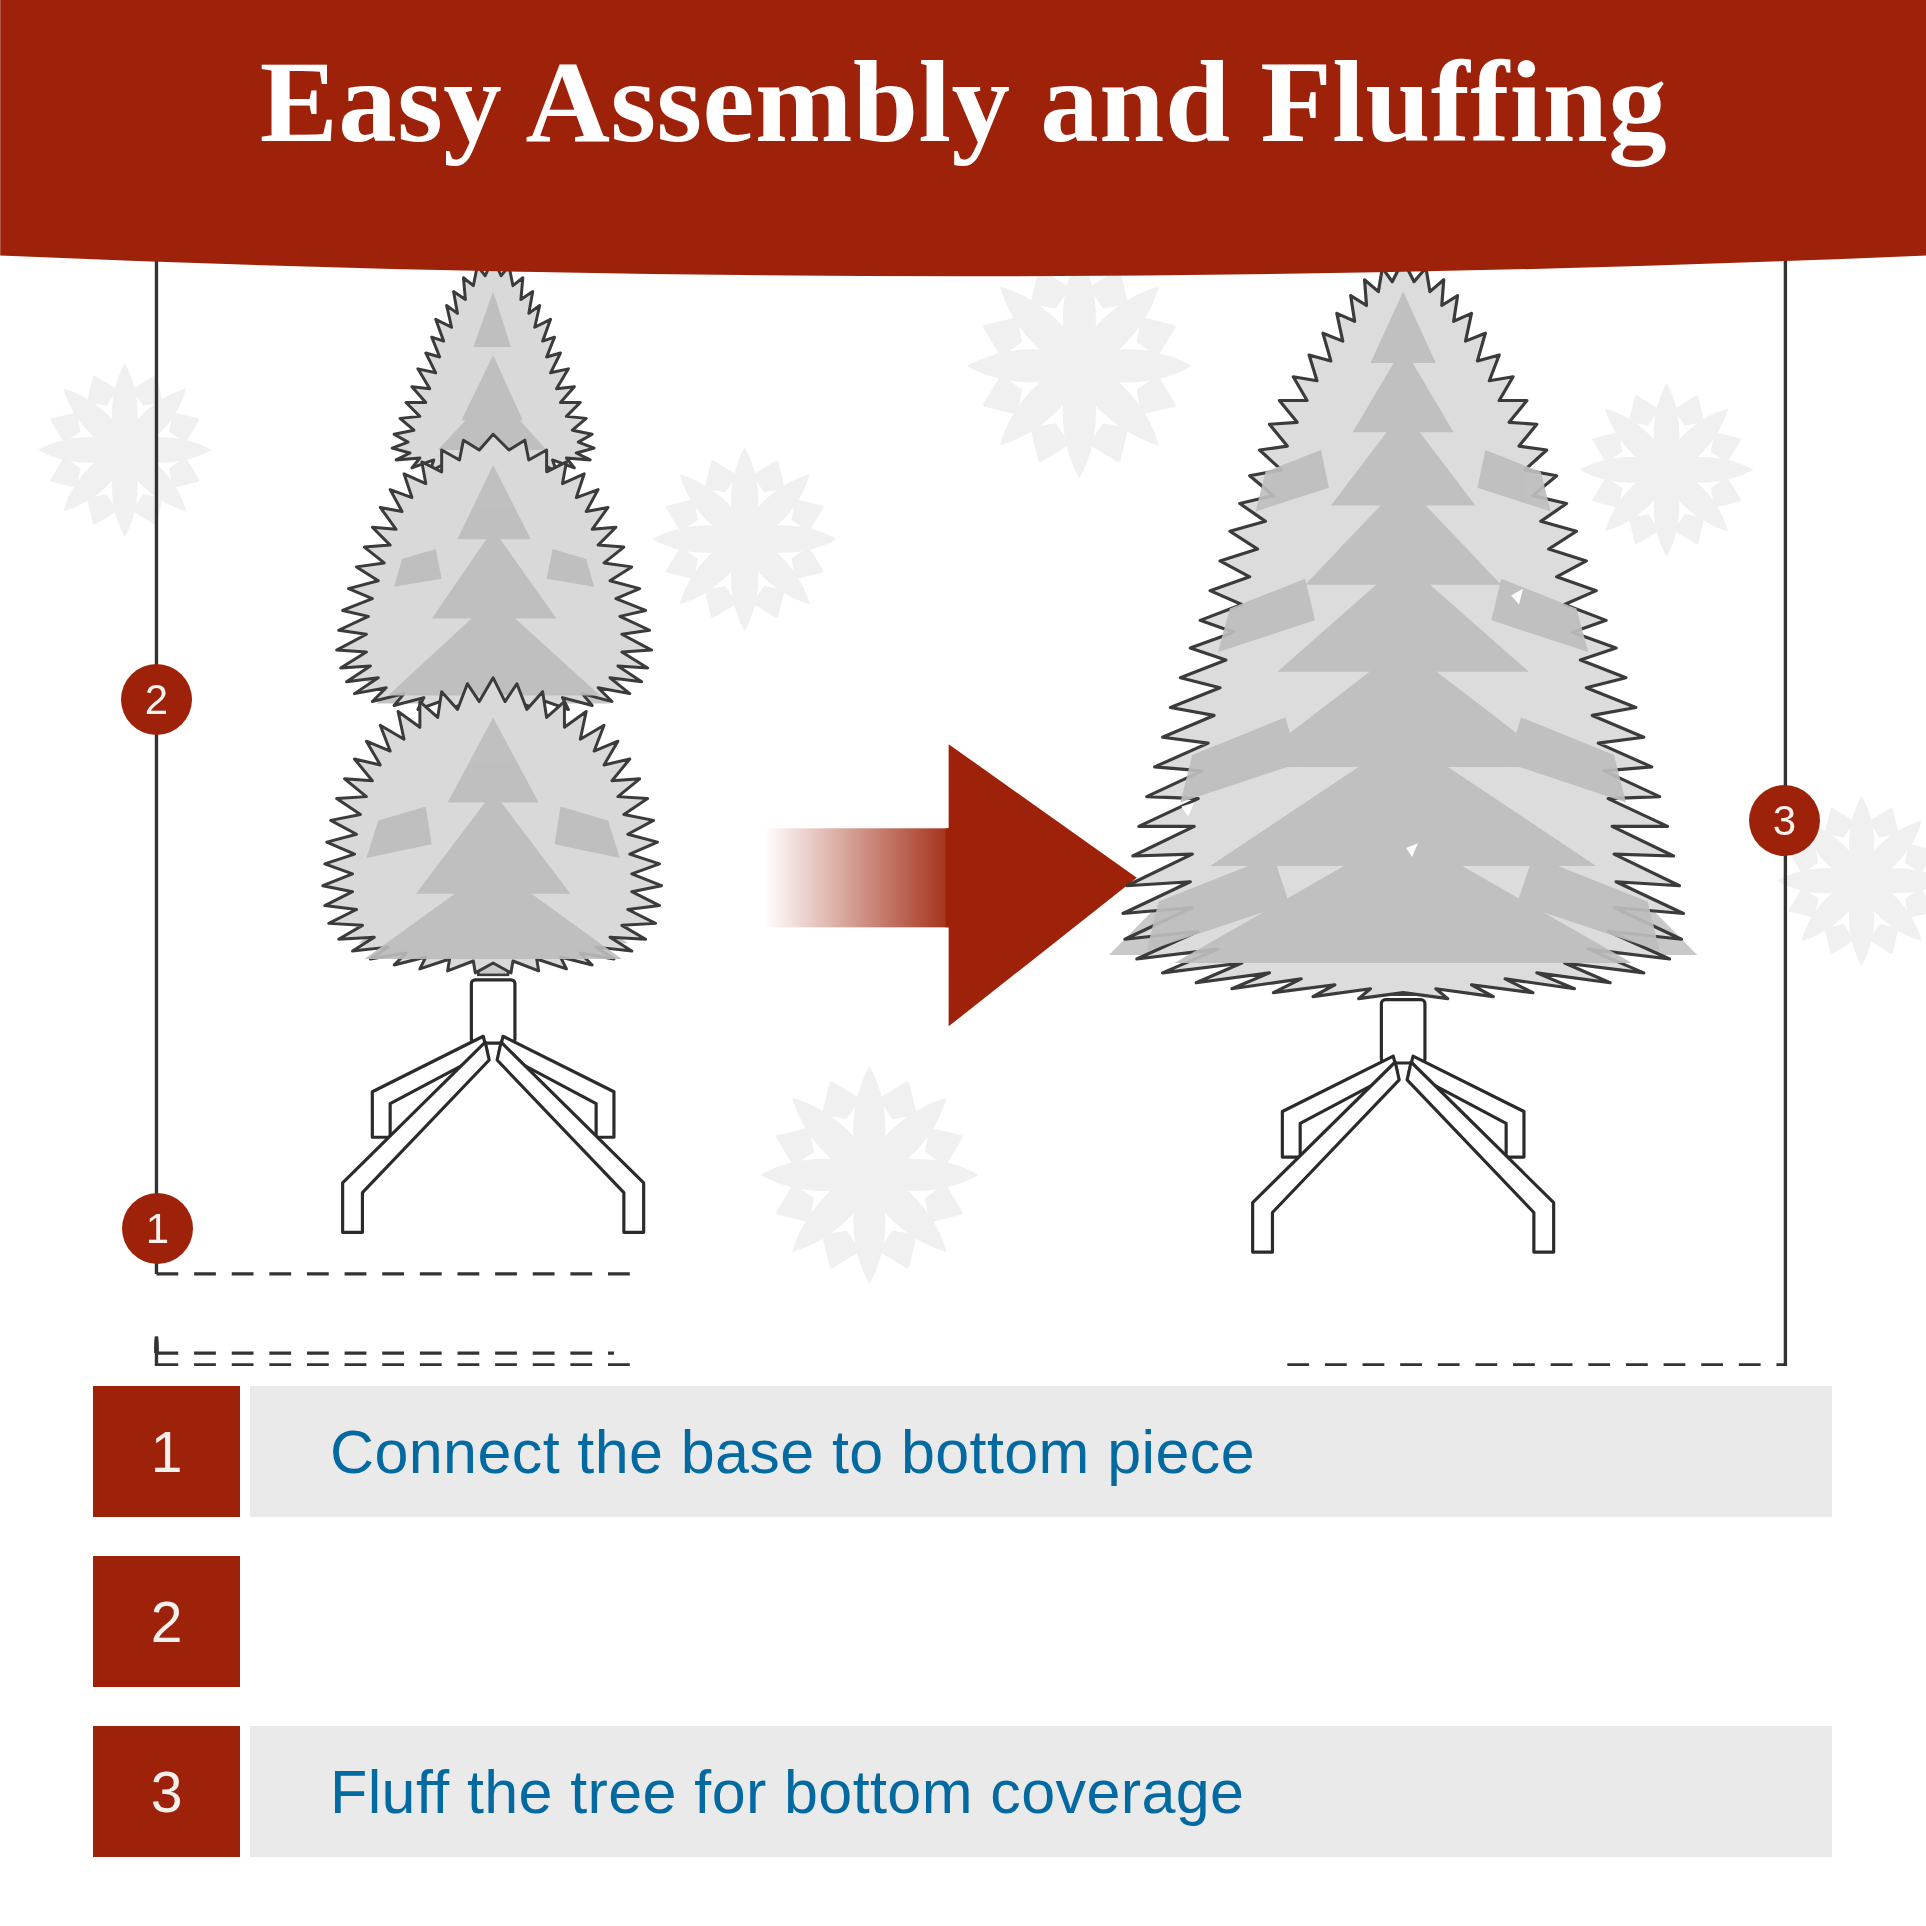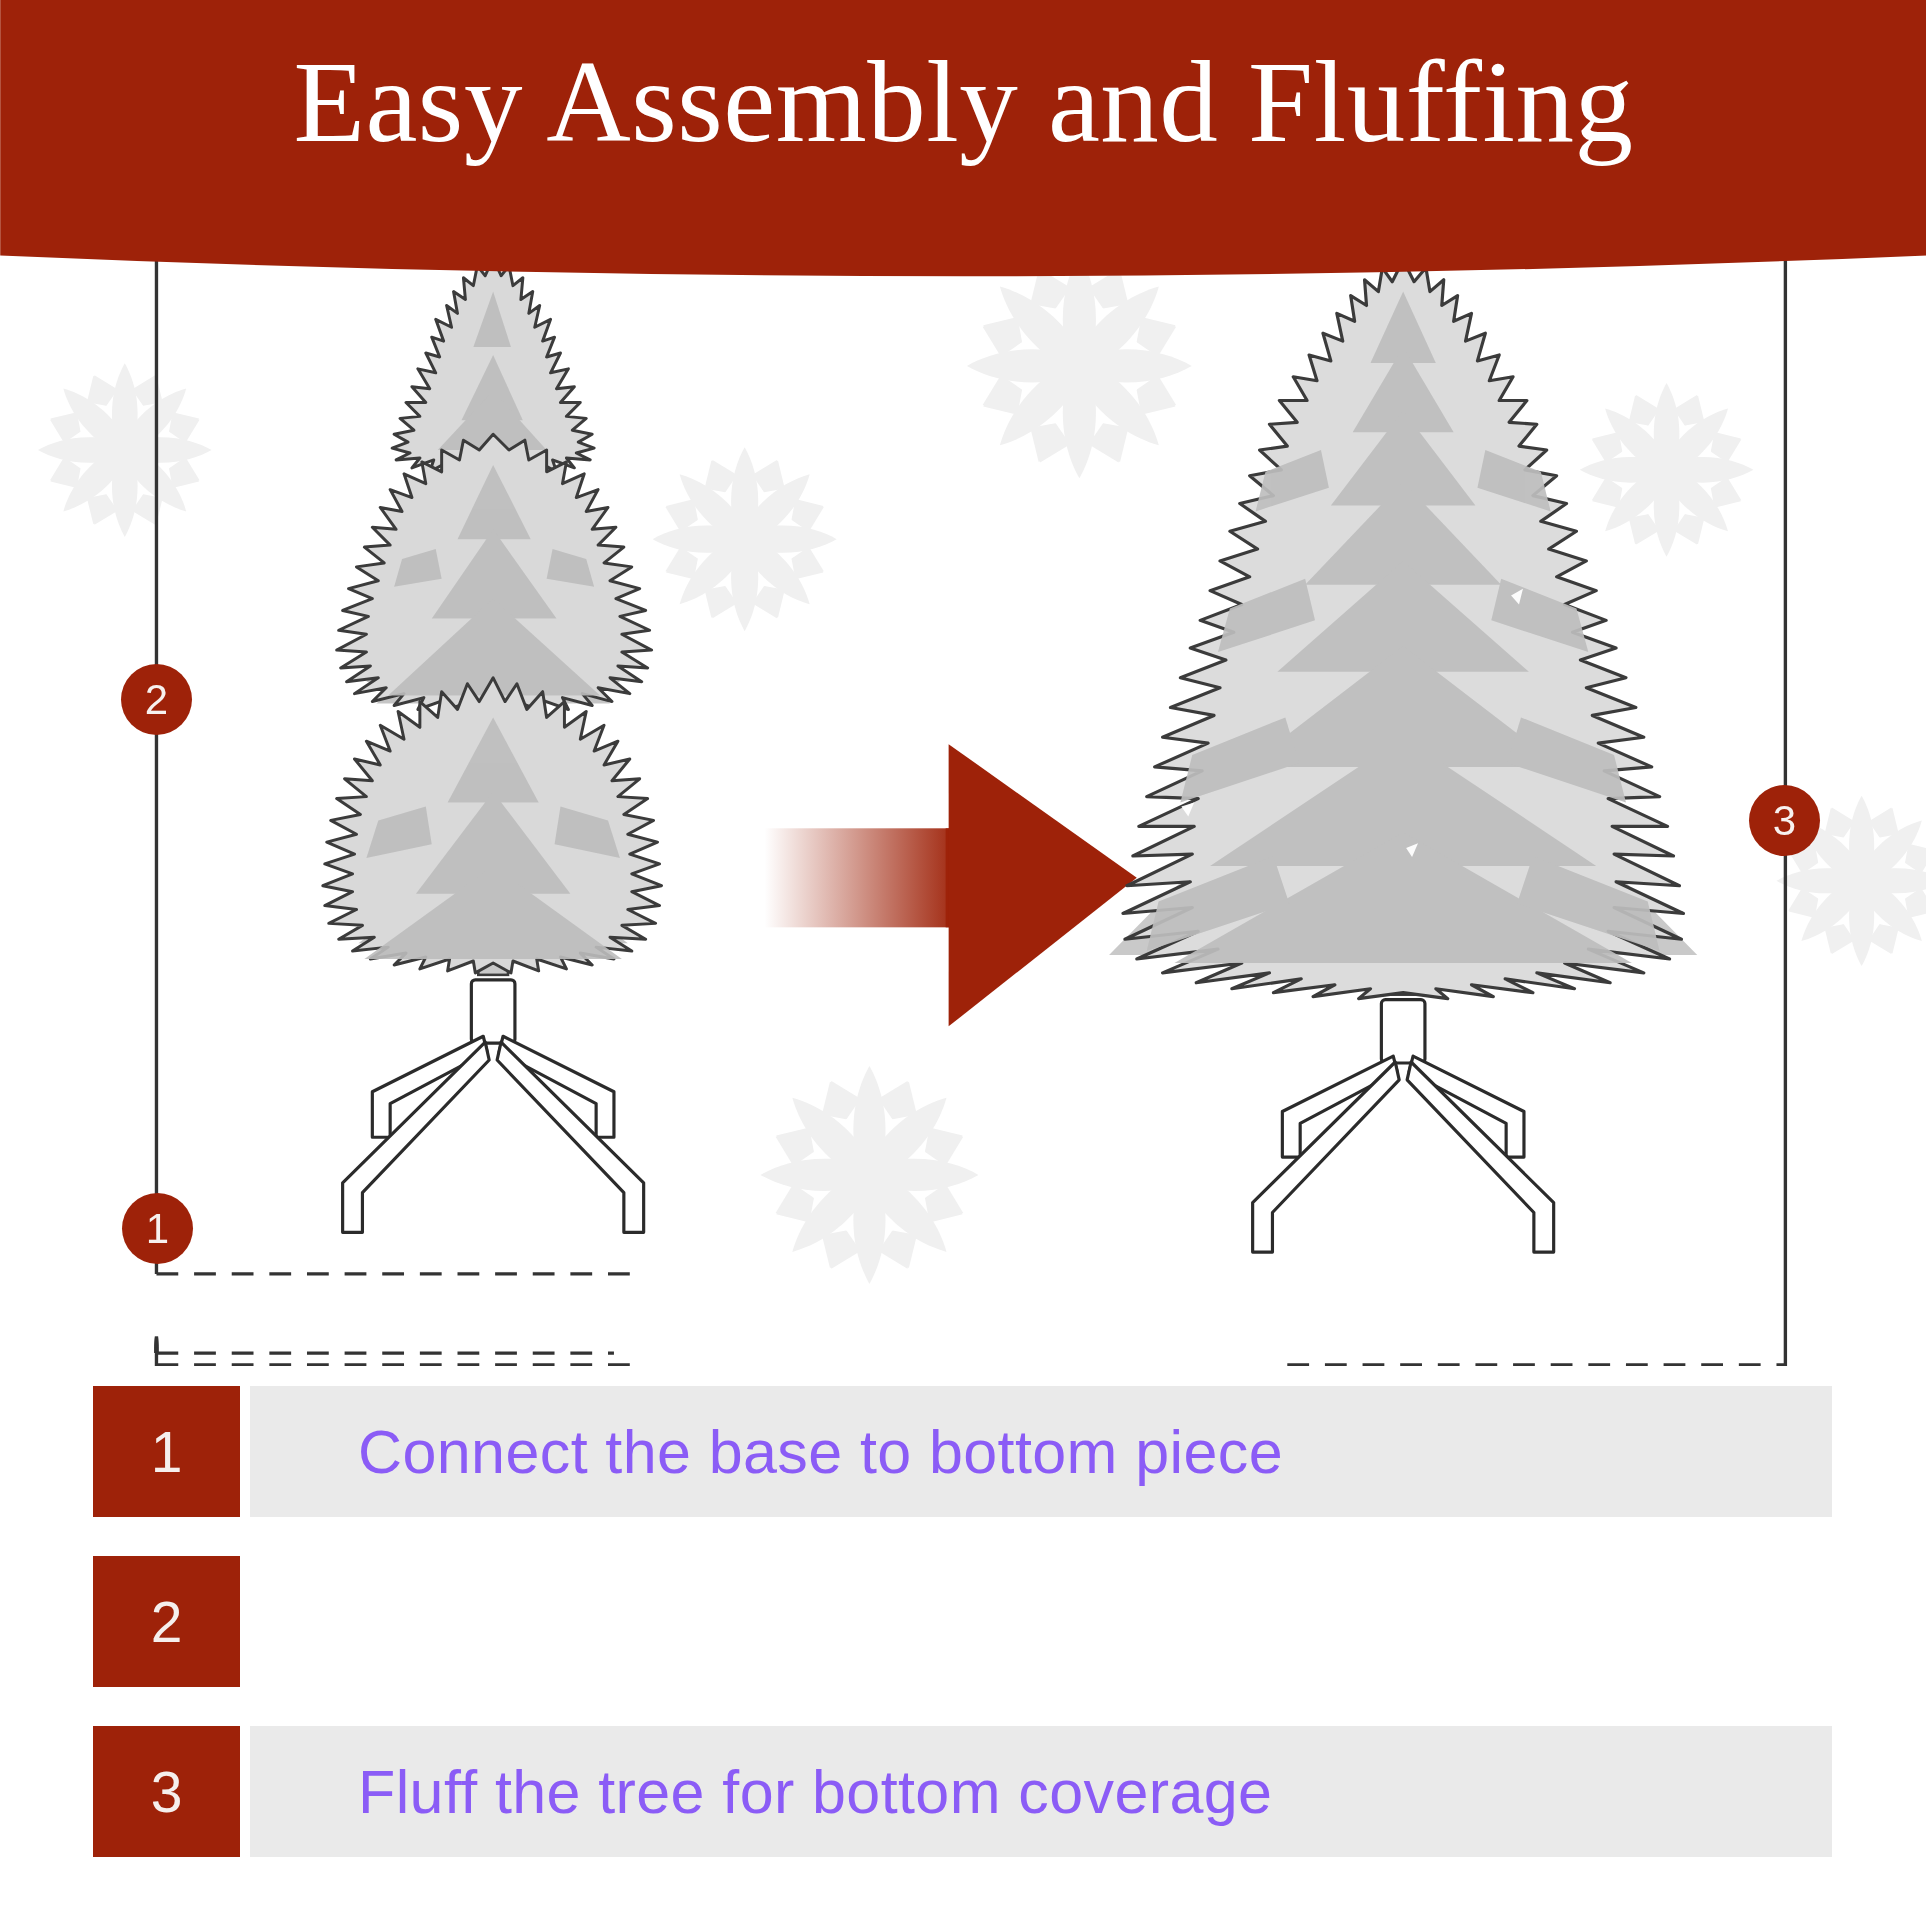--- a/index.html
+++ b/index.html
@@ -15,21 +15,21 @@
   #header-band{
     position:absolute; left:0; top:0; width:1927px; height:297px;
     overflow:hidden; z-index:5;
   }
   #header-band svg{ position:absolute; left:0; top:0; }
   #header-title{
     position:absolute; left:0; top:0; width:1927px; height:203px;
     display:flex; align-items:center; justify-content:center;
     color:#ffffff;
     font-family:"Liberation Serif", "DejaVu Serif", serif;
-    font-size:117px; font-weight:400; letter-spacing:0.5px;
+    font-size:117px; font-weight:700; letter-spacing:0.5px;
     line-height:1;
     z-index:6;
     white-space:nowrap;
   }
 
   
   #stage{
     position:absolute; left:0; top:252px; width:1927px; height:1114px;
     z-index:2;
   }
@@ -61,21 +61,21 @@
     display:flex; align-items:center; justify-content:center;
     color:#f5efed; font-size:57px; font-weight:300;
     font-family:"Liberation Sans", sans-serif;
     margin-left:93px;
   }
   .step-bar{
     flex:1 1 auto; background:#eaeaea; margin-left:10px; margin-right:95px;
     display:flex; align-items:center;
   }
   .step-text{
-    margin-left:108px; color:#8b5cf6;
+    margin-left:80px; color:#0369a1;
     font-size:61px; font-weight:300; letter-spacing:0.4px;
     font-family:"Liberation Sans", sans-serif;
     white-space:nowrap;
   }
 </style>
 </head>
 <body>
 
 <div id="header-band">
   <svg width="1927" height="297" viewBox="0 0 1946 300">

